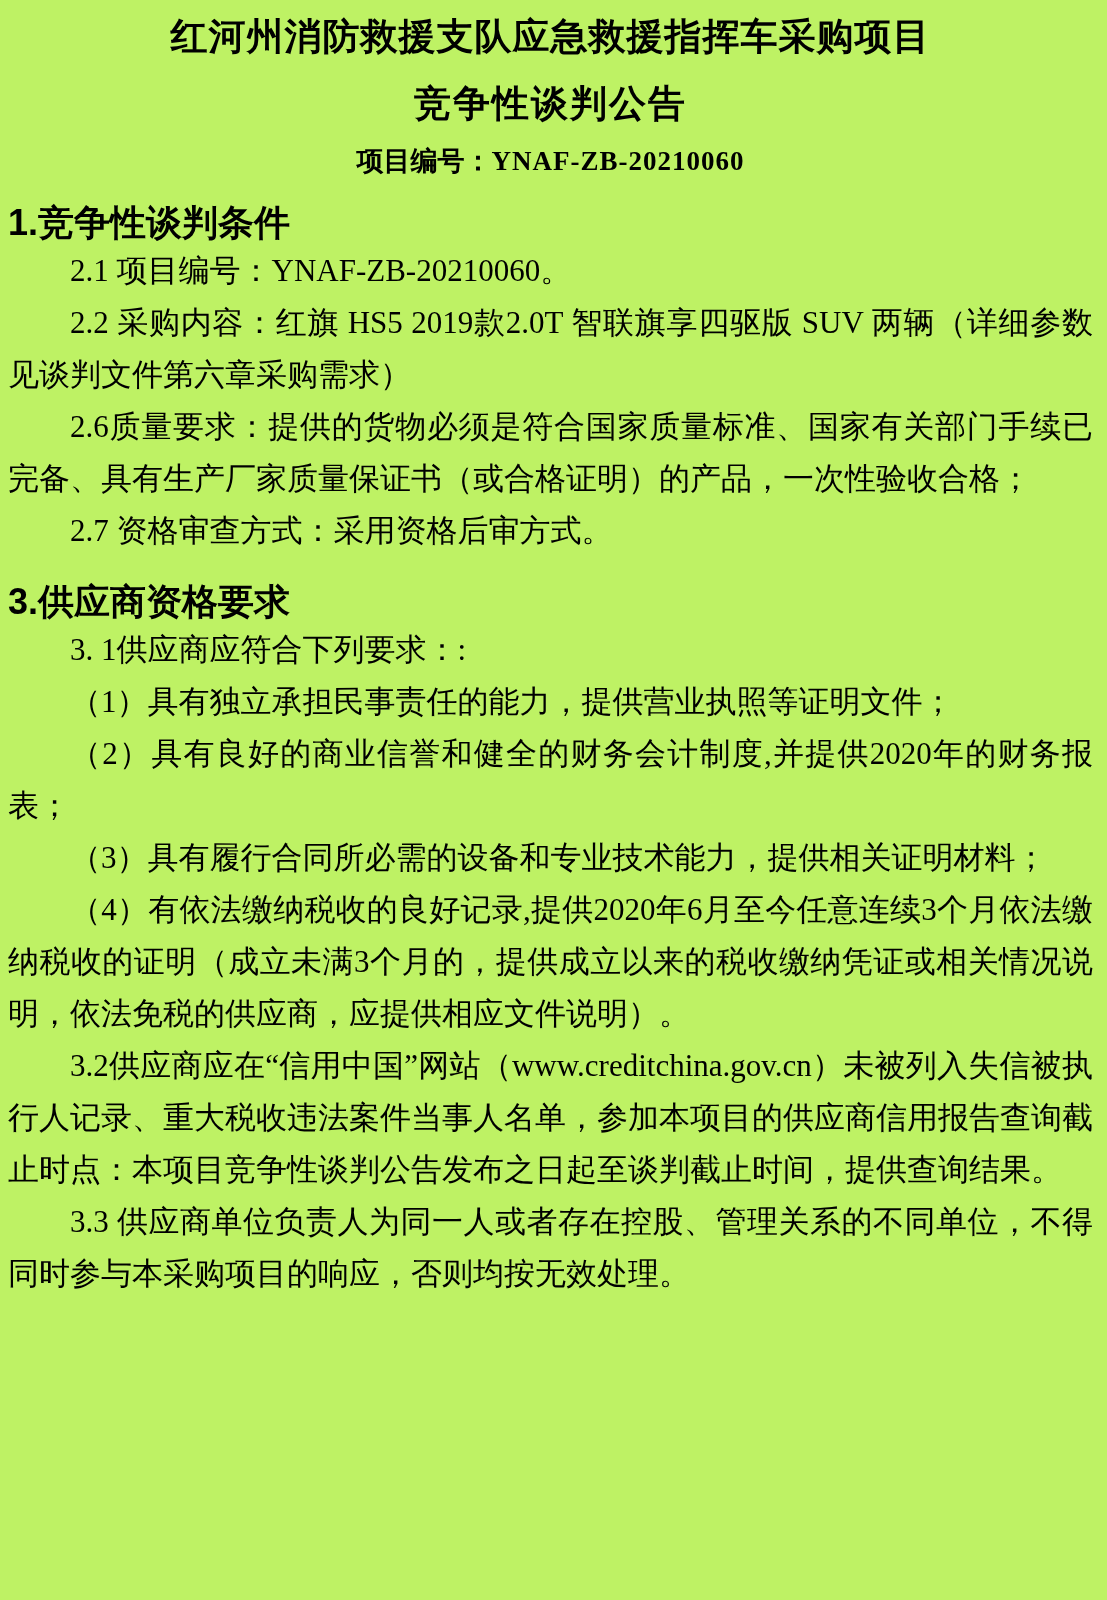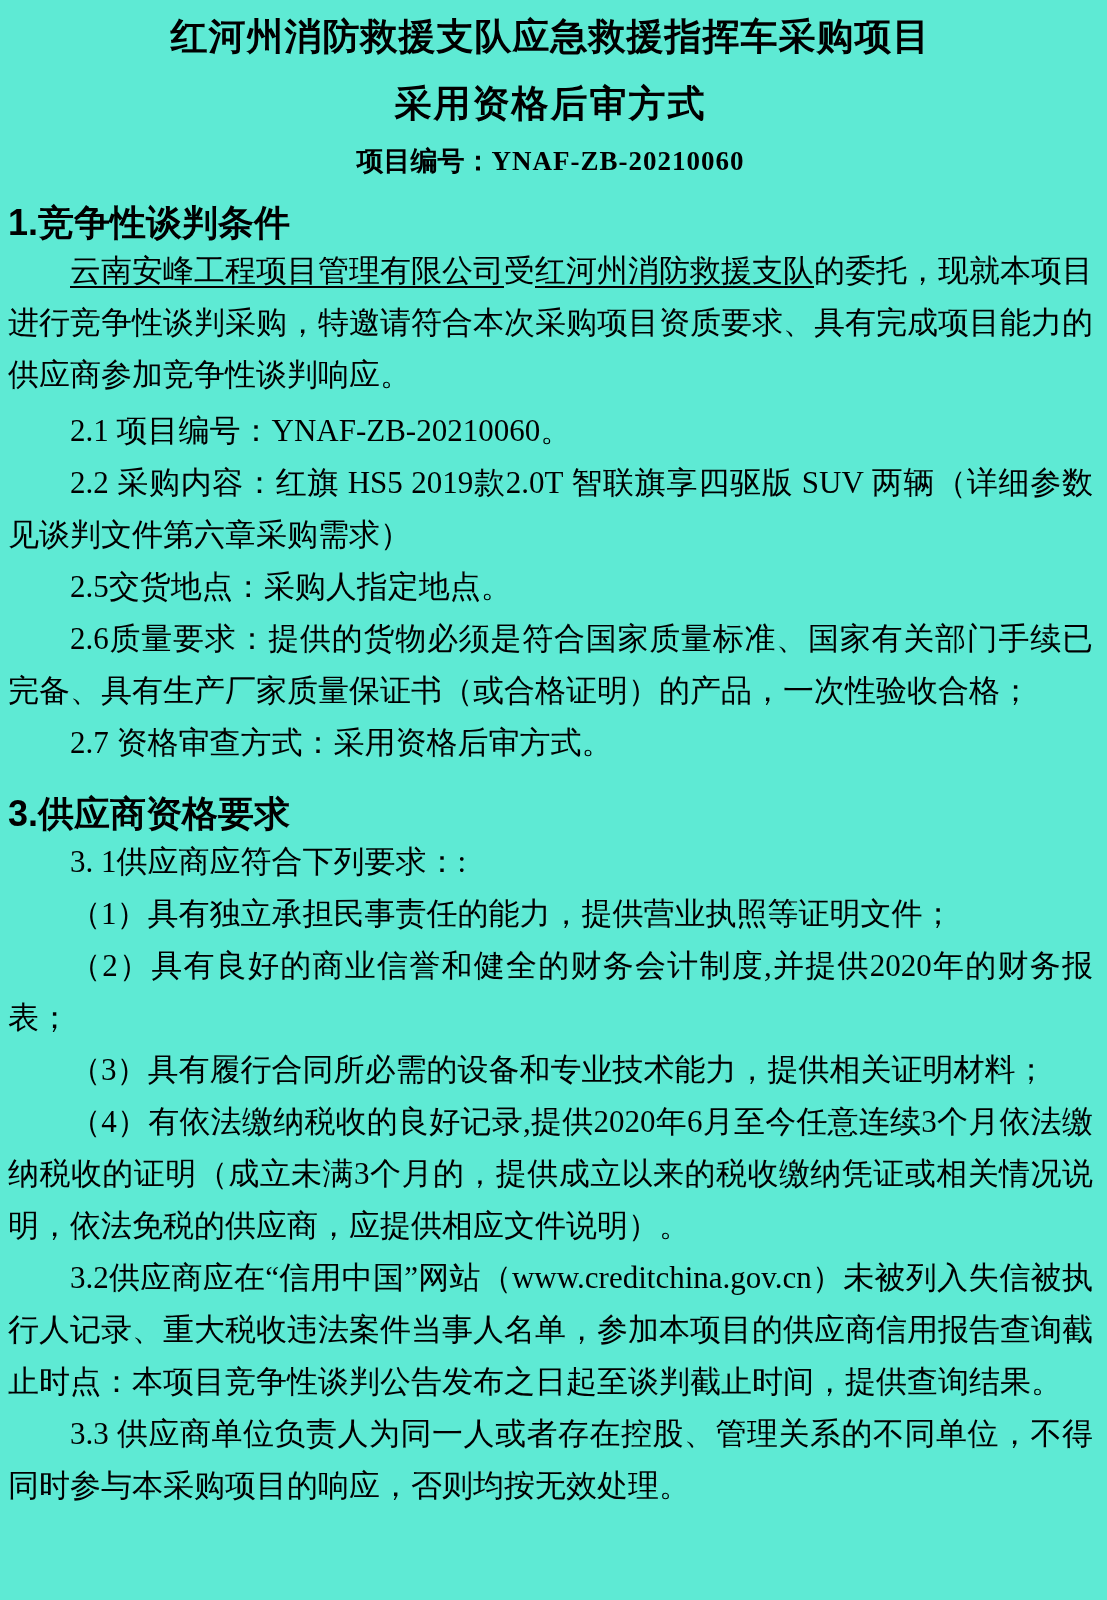--- a/index.html
+++ b/index.html
@@ -4,21 +4,21 @@
 <style>
   html, body {
     margin: 0;
     padding: 0;
     background: #ffffff;
   }
   .page {
     position: relative;
     width: 1107px;
     height: 1600px;
-    background: #5eead4;
+    background: #bef264;
     color: #000000;
     font-family: "Liberation Serif", "DejaVu Serif", serif;
     overflow: hidden;
     box-sizing: border-box;
     padding: 8px 14px 0 8px;
   }
   .doc-title {
     font-family: "Liberation Sans", "DejaVu Sans", sans-serif;
     font-weight: bold;
     font-size: 37px;
@@ -74,34 +74,32 @@
     text-decoration-thickness: 1.5px;
   }
 </style>
 </head>
 <body>
 
 <div class="page">
 
   <h1 class="doc-title">红河州消防救援支队应急救援指挥车采购项目</h1>
 
-  <h2 class="doc-subtitle">采用资格后审方式</h2>
+  <h2 class="doc-subtitle">竞争性谈判公告</h2>
 
   <div class="project-no">
     <span class="label">项目编号：</span><span class="value">YNAF-ZB-20210060</span>
   </div>
 
   <div class="sec-heading">1.竞争性谈判条件</div>
 
-  <p class="para first-of-section"><span class="u">云南安峰工程项目管理有限公司</span><span>受</span><span class="u">红河州消防救援支队</span><span>的委托，现就本项目进行竞争性谈判采购，特邀请符合本次采购项目资质要求、具有完成项目能力的供应商参加竞争性谈判响应。</span></p>
 
 
   <p class="para first-of-section">2.1 项目编号：YNAF-ZB-20210060。</p>
   <p class="para">2.2 采购内容：红旗 HS5 2019款2.0T 智联旗享四驱版 SUV 两辆（详细参数见谈判文件第六章采购需求）</p>
-  <p class="para">2.5交货地点：采购人指定地点。</p>
   <p class="para">2.6质量要求：提供的货物必须是符合国家质量标准、国家有关部门手续已完备、具有生产厂家质量保证书（或合格证明）的产品，一次性验收合格；</p>
   <p class="para">2.7 资格审查方式：采用资格后审方式。</p>
 
   <div class="sec-heading">3.供应商资格要求</div>
 
   <p class="para first-of-section">3. 1供应商应符合下列要求：:</p>
   <p class="para">（1）具有独立承担民事责任的能力，提供营业执照等证明文件；</p>
   <p class="para">（2）具有良好的商业信誉和健全的财务会计制度,并提供2020年的财务报表；</p>
   <p class="para">（3）具有履行合同所必需的设备和专业技术能力，提供相关证明材料；</p>
   <p class="para">（4）有依法缴纳税收的良好记录,提供2020年6月至今任意连续3个月依法缴纳税收的证明（成立未满3个月的，提供成立以来的税收缴纳凭证或相关情况说明，依法免税的供应商，应提供相应文件说明）。</p>

